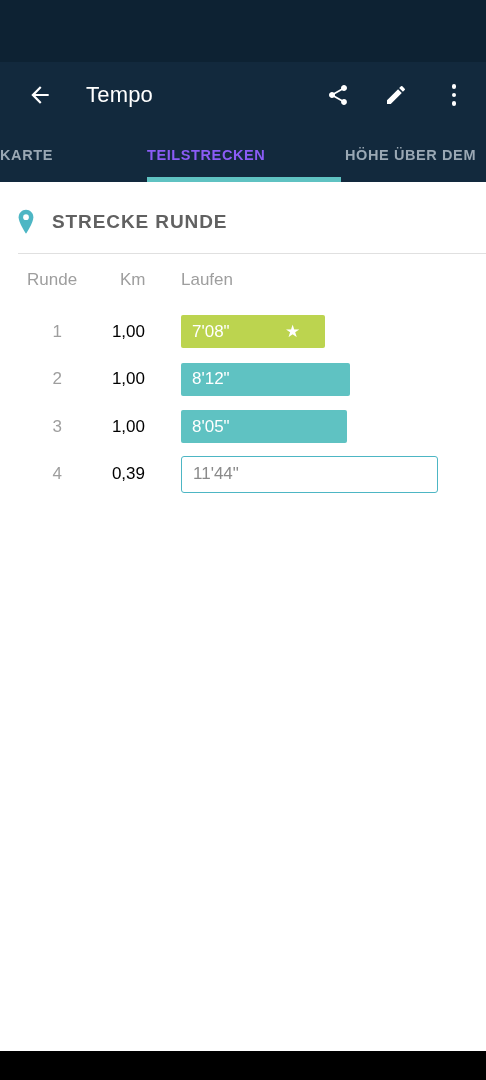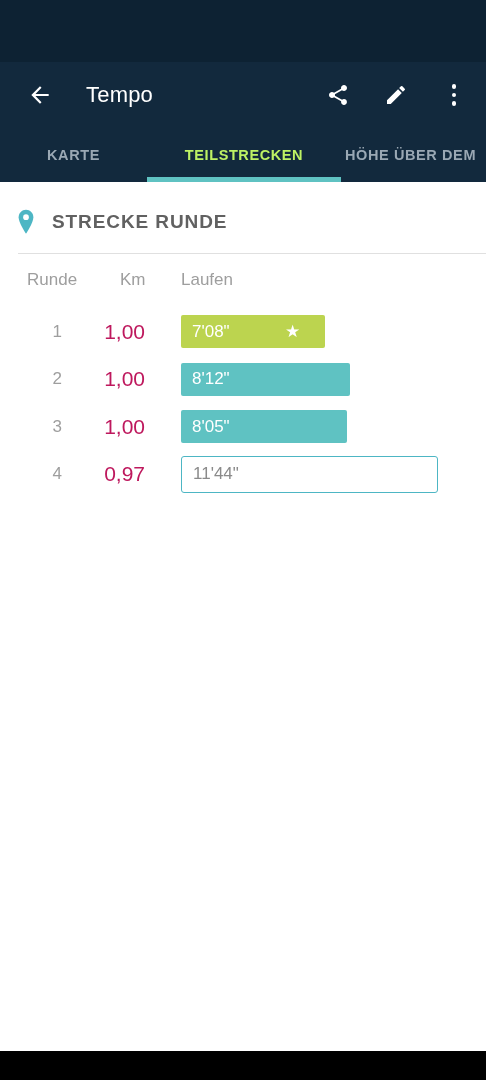--- a/index.html
+++ b/index.html
@@ -42,26 +42,26 @@
   .dots { display:flex; flex-direction:column; gap:4px; align-items:center; }
   .dots span { width:4.5px; height:4.5px; border-radius:50%; background:#fff; display:block; }
 
   
   .tab-bar {
     position:absolute; top:128px; left:0; width:486px; height:54px;
     background:#12293d; overflow:hidden;
   }
   .tab-strip { position:absolute; left:0; top:0; height:54px; display:flex; }
   .tab {
-    height:54px; display:flex; align-items:center; justify-content:center;
+    height:54px; display:flex; align-items:center; justify-content:flex-start;
     color:#9aa8b4; font-size:14.5px; font-weight:700; letter-spacing:.6px;
     white-space:nowrap; position:relative;
   }
   .tab.t-karte  { width:147px; }
-  .tab.t-teil   { width:194px; color:#bef264; }
+  .tab.t-teil   { width:194px; color:#8b5cf6; }
   .tab.t-hoehe  { width:210px; padding-left:4px; justify-content:flex-start; }
   .tab-indicator {
     position:absolute; left:147px; bottom:0; width:194px; height:5px;
     background:#5fc2c2;
   }
 
   
   .content { position:absolute; top:182px; left:0; width:486px; bottom:29px; background:#fff; }
 
   .section-head {
@@ -88,21 +88,21 @@
   .rows { position:absolute; left:0; top:126px; width:486px; }
   .row { position:relative; height:47.5px; }
   .cell-lap {
     position:absolute; left:0; width:62px; top:0; height:47.5px;
     display:flex; align-items:center; justify-content:flex-end;
     color:#9e9e9e; font-size:17px;
   }
   .cell-km {
     position:absolute; left:70px; width:75px; top:0; height:47.5px;
     display:flex; align-items:center; justify-content:flex-end;
-    color:#be185d; font-size:21px;
+    color:#000000; font-size:17px;
   }
   .bar-zone { position:absolute; left:181px; top:0; height:47.5px; right:0; }
   .bar {
     position:absolute; left:0; top:7px; height:33px;
     display:flex; align-items:center;
     border-radius:2px;
   }
   .bar .pace {
     color:#ffffff; font-size:17px; margin-left:11px;
   }
@@ -215,21 +215,21 @@
           <div class="cell-lap">3</div>
           <div class="cell-km">1,00</div>
           <div class="bar-zone">
             <div class="bar" style="width: 166px; background: rgb(95, 194, 194);">
               <span class="pace">8'05"</span>
             </div>
           </div>
         </div>
         <div class="row">
           <div class="cell-lap">4</div>
-          <div class="cell-km">0,97</div>
+          <div class="cell-km">0,39</div>
           <div class="bar-zone">
             <div class="bar outline" style="width: 257px; border-color: rgb(77, 182, 196);">
               <span class="pace">11'44"</span>
             </div>
           </div>
         </div>
       </div>
   </div>
 
   <div class="nav-bar"></div>

